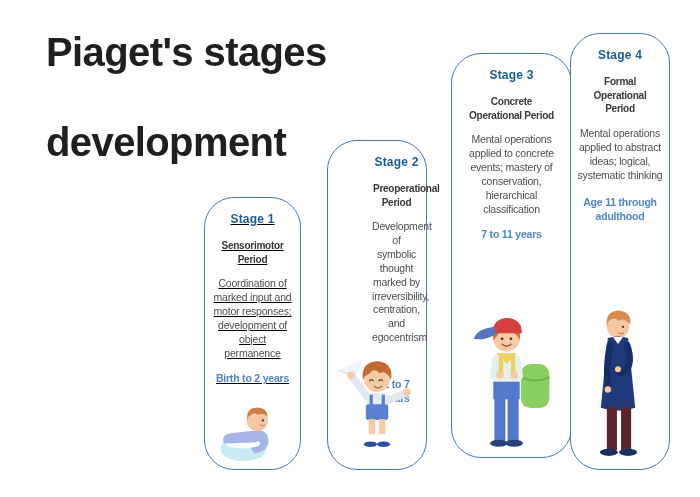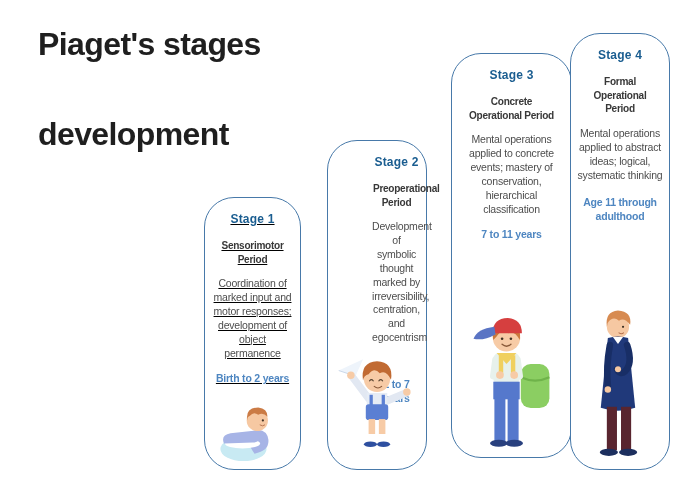--- a/index.html
+++ b/index.html
@@ -4,22 +4,22 @@
 <style>
   html,body{margin:0;padding:0;}
   body{
     width:700px;height:497px;position:relative;overflow:hidden;
     background:#ffffff;
     font-family:"Liberation Sans","DejaVu Sans",sans-serif;
   }
   .canvas{position:absolute;inset:0;}
 
   .title{
-    position:absolute;left:30px;top:14px;margin:8px;
-    font-size:32px;line-height:45px;font-weight:700;
+    position:absolute;left:30px;top:14px;margin:16px;
+    font-size:40px;line-height:45px;font-weight:700;
     letter-spacing:-0.6px;color:#1f1f1f;
   }
 
   .card{
     position:absolute;background:#ffffff;
     border:1.5px solid #4779a9;border-radius:30px;
     text-align:center;box-sizing:border-box;
     padding:14px 5px 0 5px;
   }
   .card1{left:204px;top:197px;width:97px;height:273px;text-decoration:underline;}

